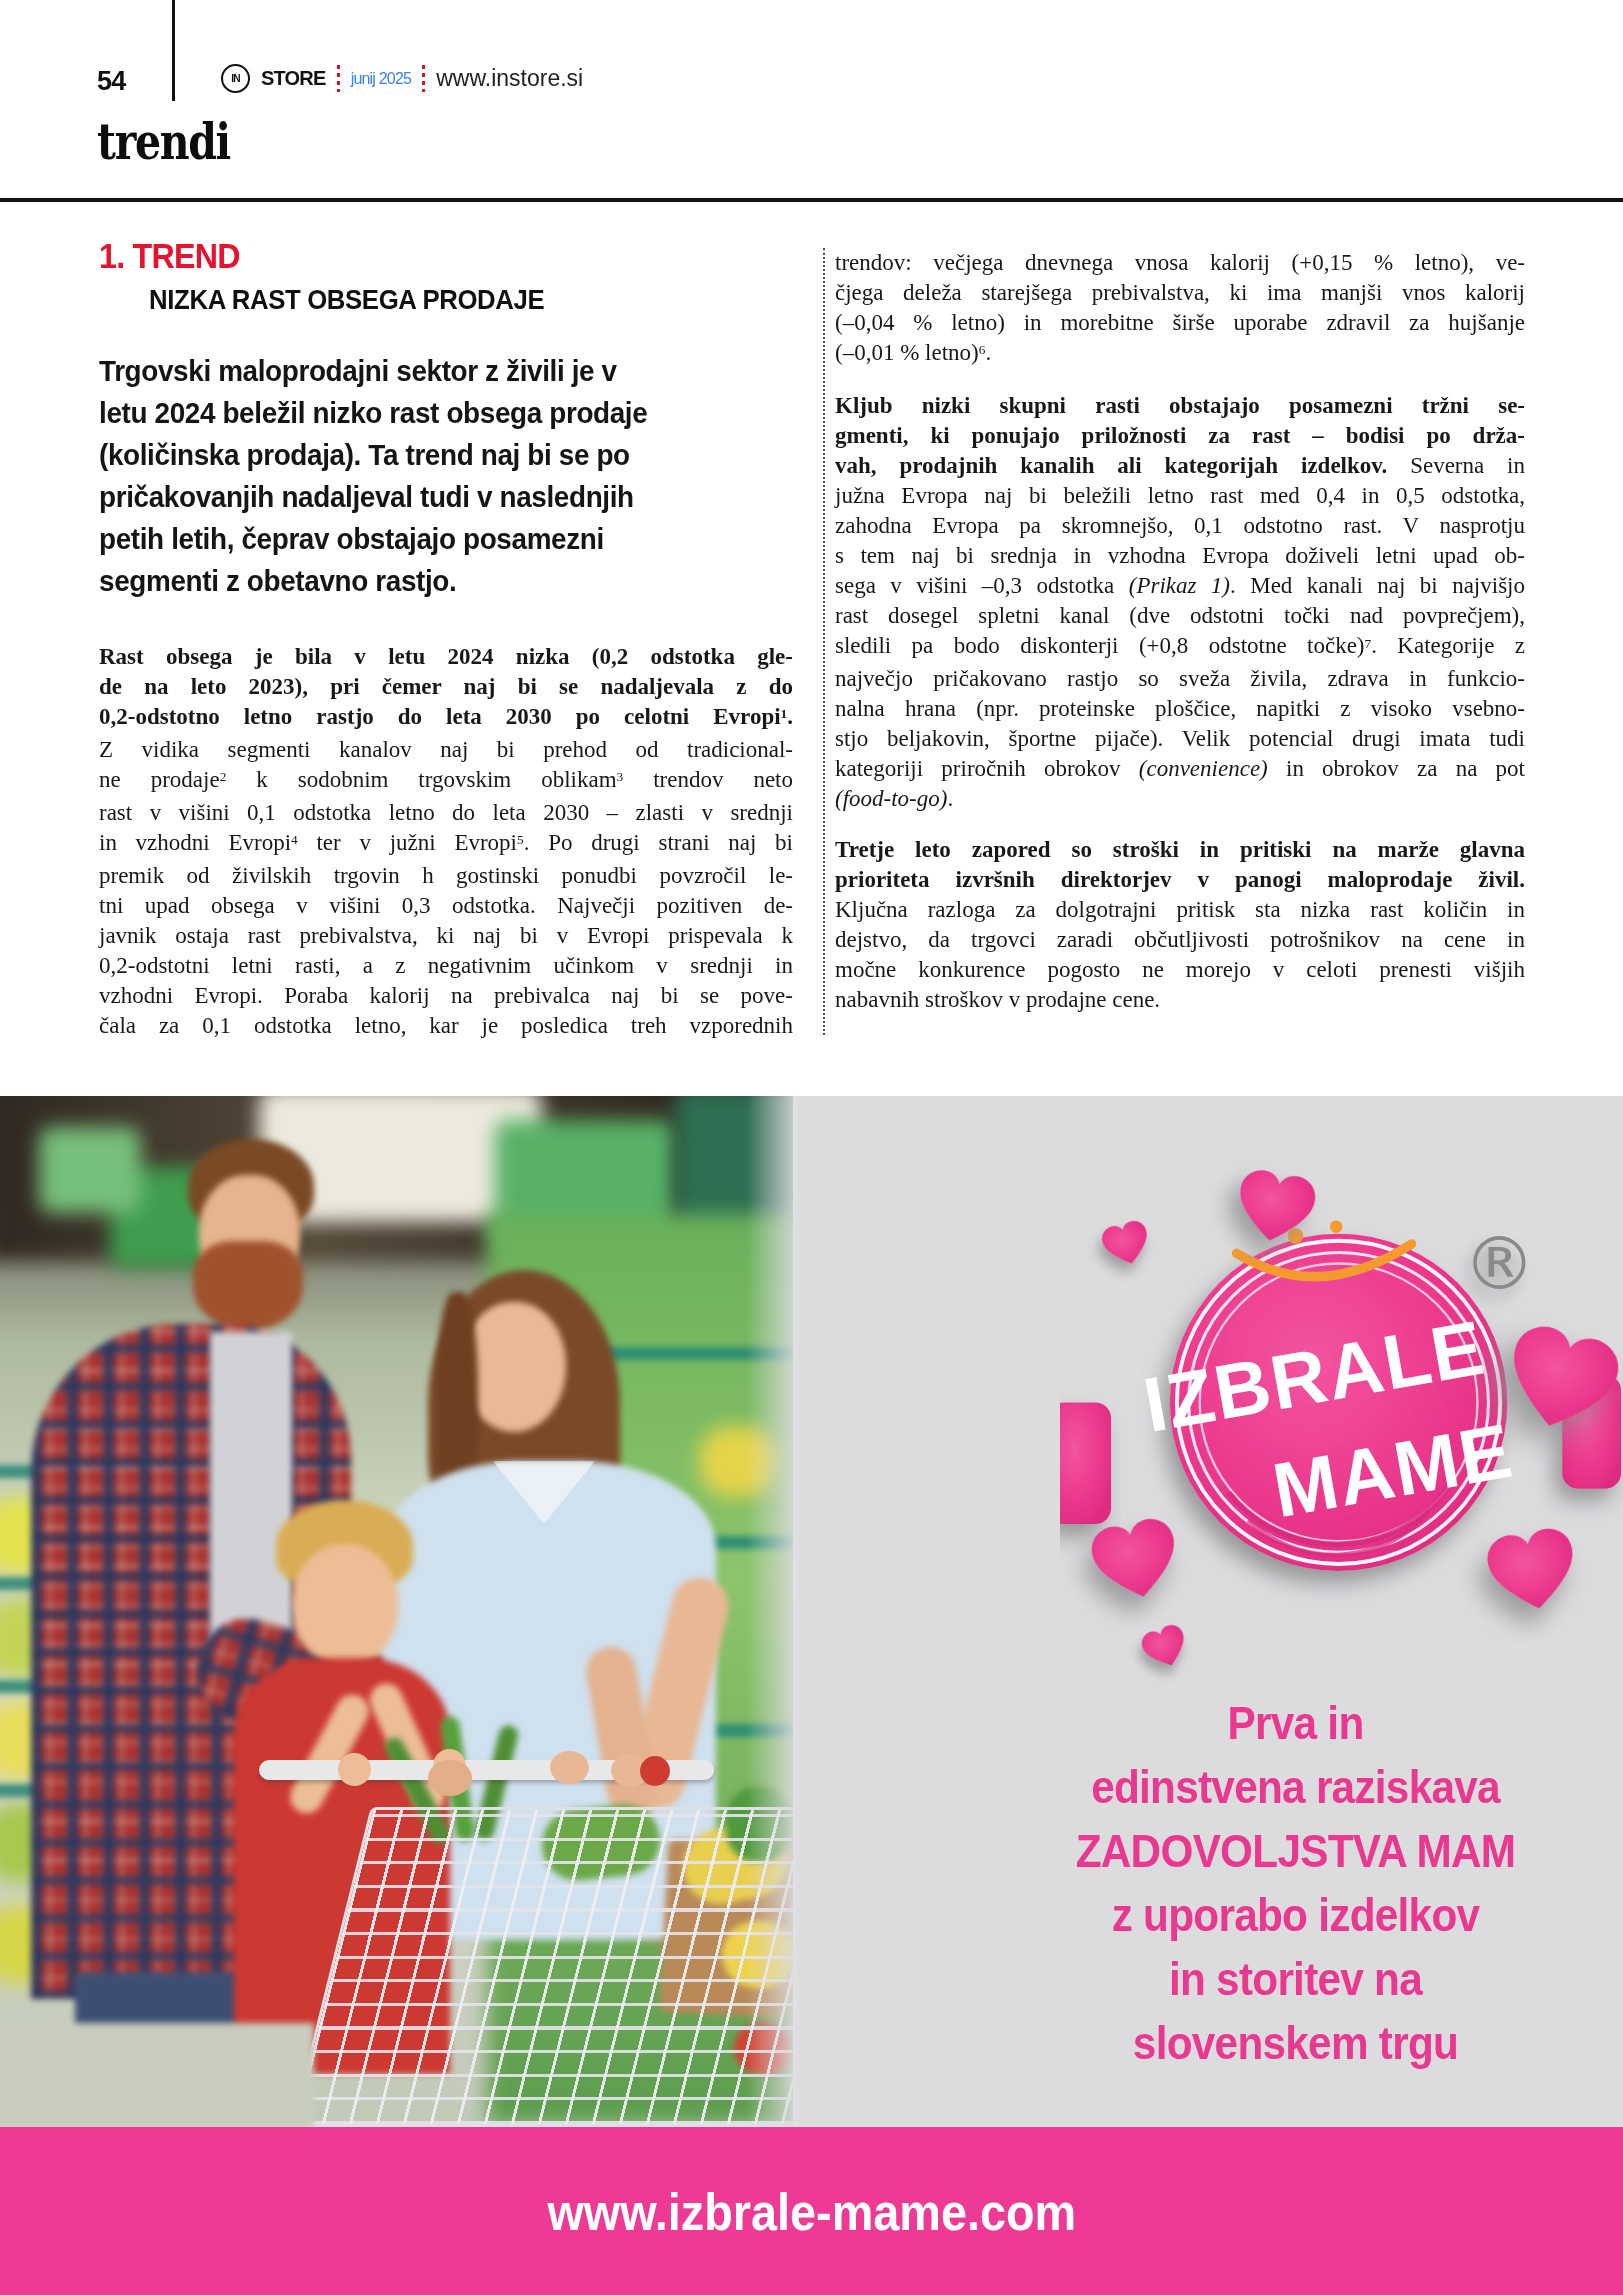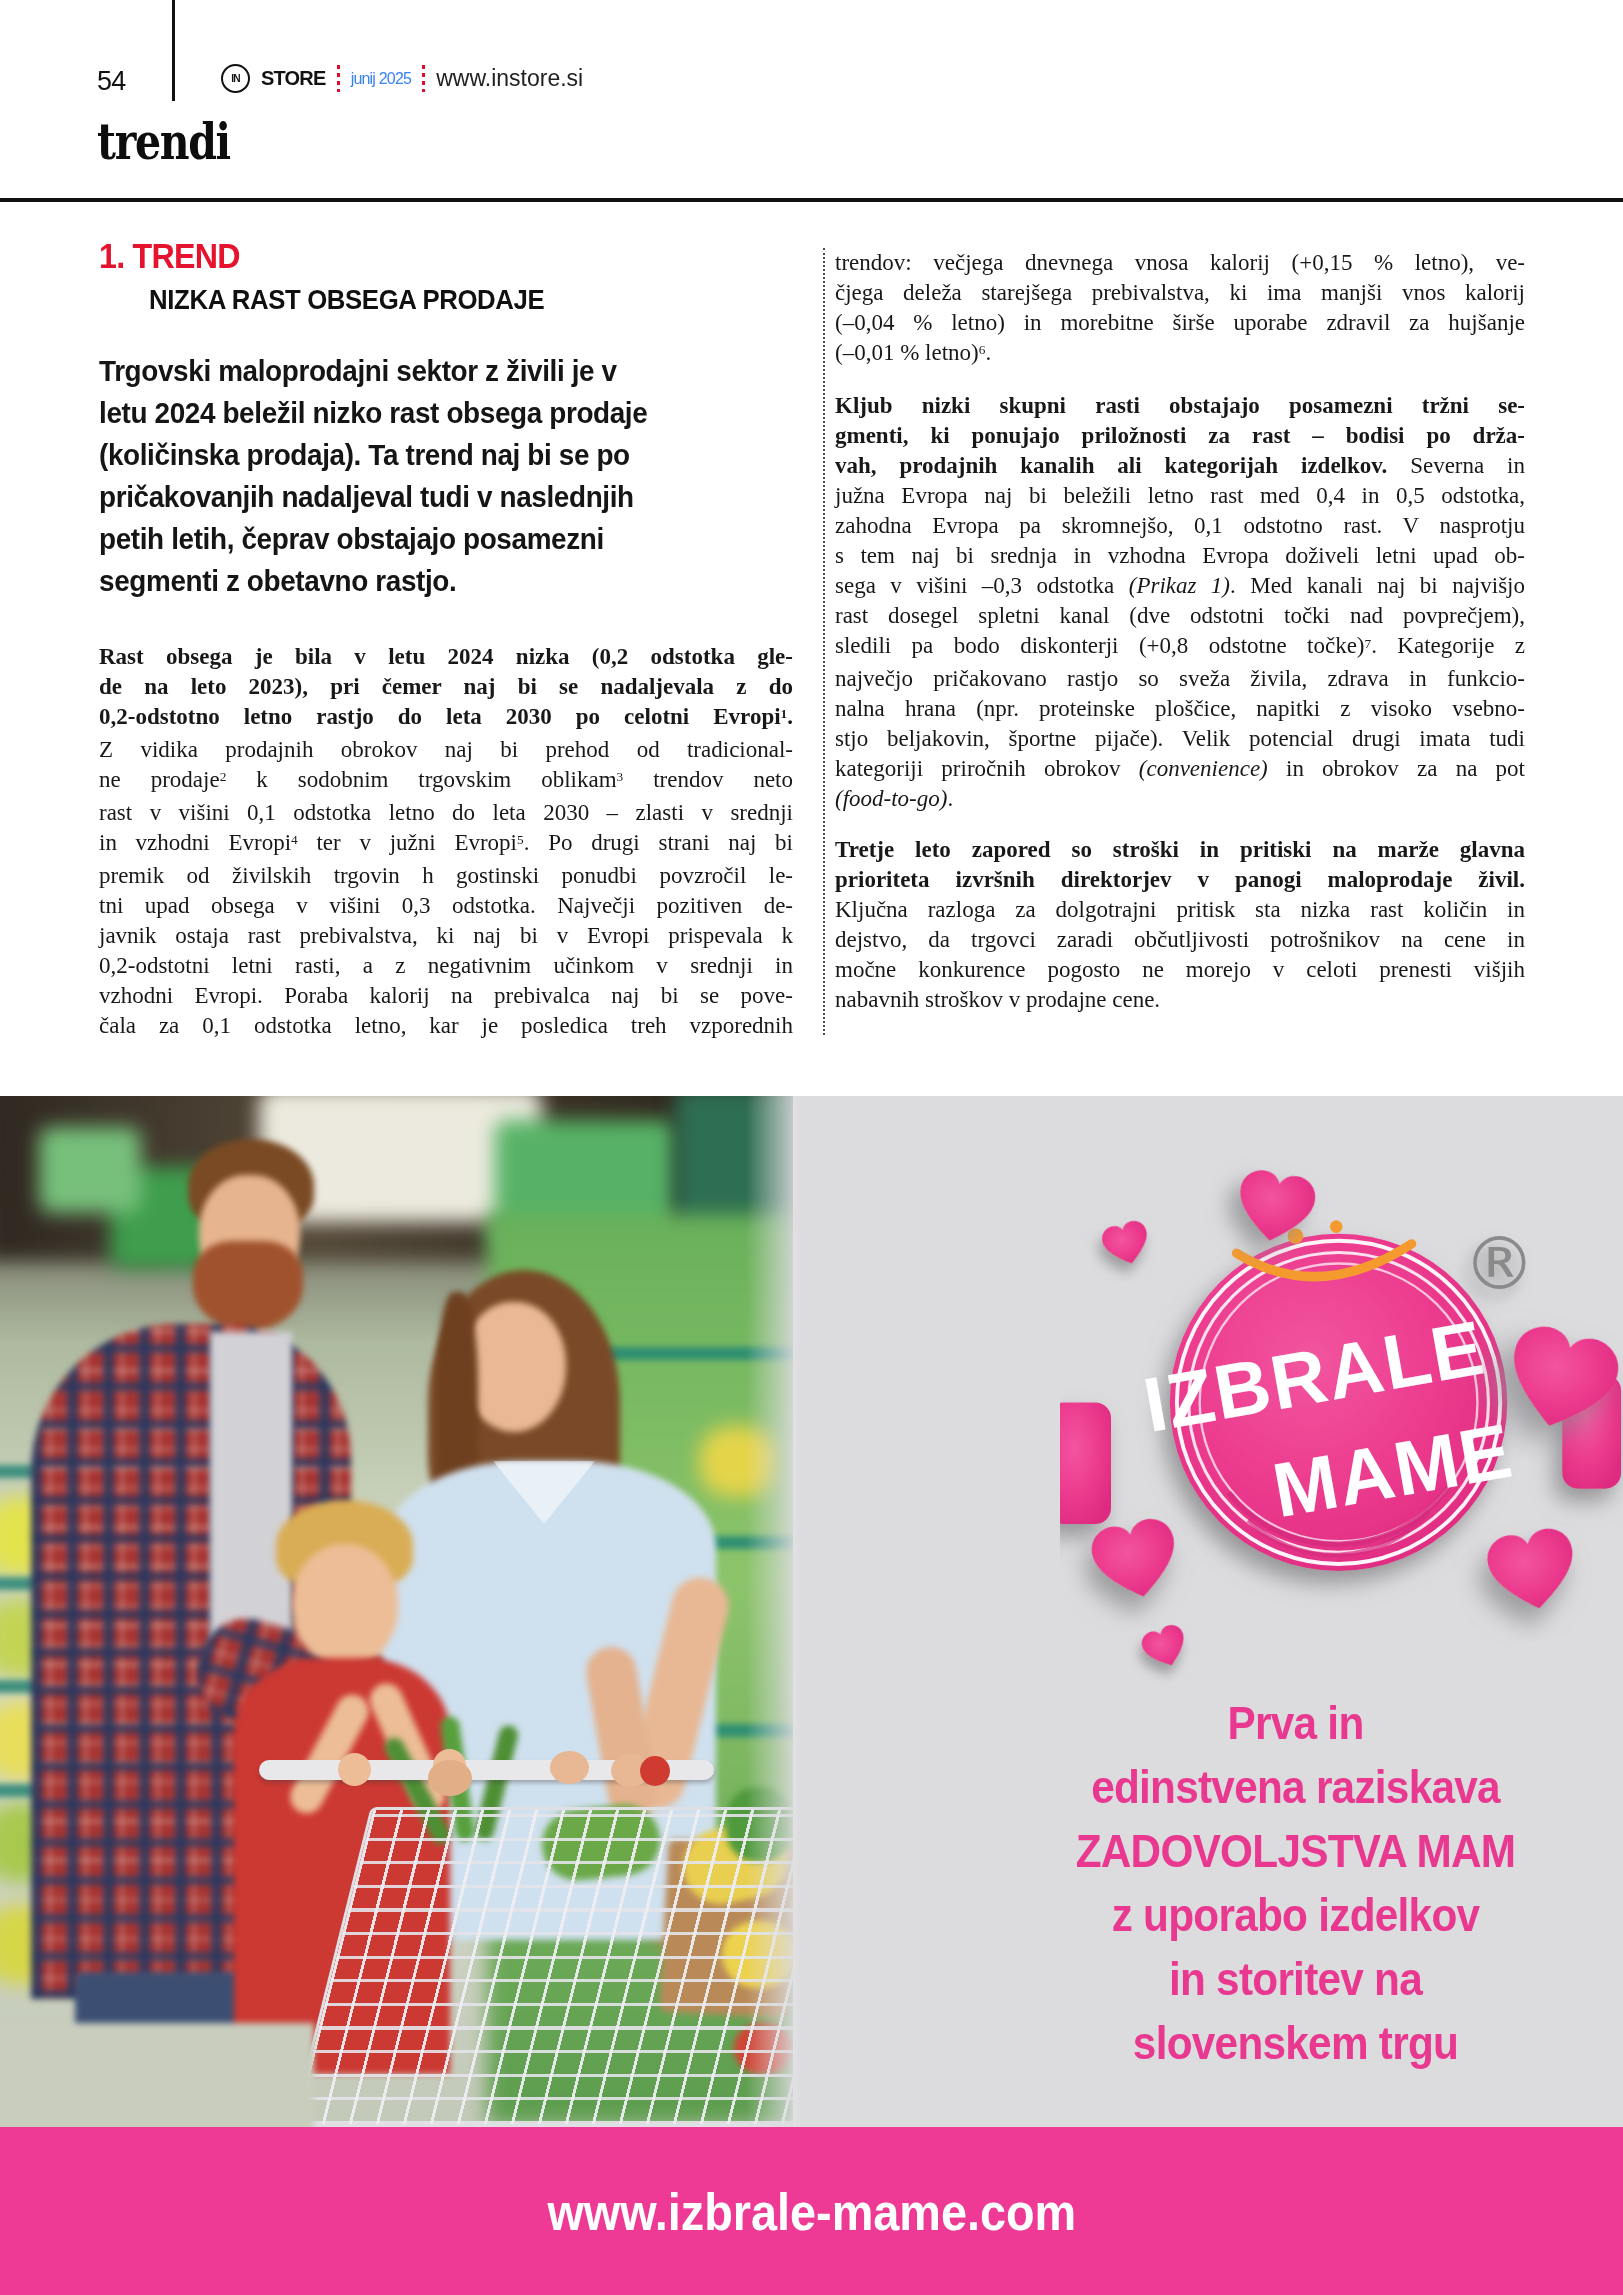--- a/index.html
+++ b/index.html
@@ -1,21 +1,21 @@
 <!DOCTYPE html>
 <html style="font-size:12.6px"><head>
 <meta charset="utf-8">
 <style>
   html,body{margin:0;padding:0;background:#ffffff;}
   body{width:1623px;height:2295px;font-family:"Liberation Serif",serif;color:#141414;}
   .canvas{position:relative;width:1623px;height:2295px;overflow:hidden;background:#fff;}
   .abs{position:absolute;}
 
   
-  .page-num{left:97px;top:66px;font-family:"Liberation Sans",sans-serif;font-weight:normal;font-size:27px;letter-spacing:-0.8px;color:#111;}
+  .page-num{left:97px;top:66px;font-family:"Liberation Sans",sans-serif;font-weight:bold;font-size:27px;letter-spacing:-0.8px;color:#111;}
   .hdr-vline{left:172px;top:0;width:3.1px;height:101px;background:#111;}
   .logo-row{left:221px;top:64px;display:flex;align-items:center;gap:11px;font-family:"Liberation Sans",sans-serif;}
   .brand-circle{width:25px;height:25px;border:2.7px solid #111;border-radius:50%;display:flex;align-items:center;justify-content:center;font-weight:bold;font-size:10.2px;letter-spacing:-0.8px;color:#111;}
   .brand-name{font-weight:bold;font-size:20px;letter-spacing:-0.8px;color:#111;}
   .dot-sep{width:3.1px;height:27px;background:repeating-linear-gradient(180deg,#e30b2d 0 3.9px,transparent 3.9px 7.9px);}
   .issue{font-weight:normal;font-size:16px;letter-spacing:-0.8px;color:#3b82f6;}
   .site{font-size:23px;color:#222;letter-spacing:0;}
   .section-title{left:97px;top:112px;font-family:"DejaVu Serif",serif;font-weight:bold;font-size:50px;color:#0d0d0d;transform:scaleX(.82);transform-origin:0 0;letter-spacing:-1.6px;}
   .top-rule{left:0;top:198px;width:1623px;height:3.9px;background:#111;}
 
@@ -85,21 +85,21 @@
       <div>(količinska prodaja). Ta trend naj bi se po</div>
       <div>pričakovanjih nadaljeval tudi v naslednjih</div>
       <div>petih letih, čeprav obstajajo posamezni</div>
       <div>segmenti z obetavno rastjo.</div>
     </div>
 
   <div class="abs textcol leftcol" id="leftcol">
       <div class="tline"><span class="sg-b">Rast obsega je bila v letu 2024 nizka (0,2 odstotka gle-</span></div>
       <div class="tline"><span class="sg-b">de na leto 2023), pri čemer naj bi se nadaljevala z do</span></div>
       <div class="tline"><span class="sg-b">0,2-odstotno letno rastjo do leta 2030 po celotni Evropi</span><span class="sg-b sg-s">1</span><span class="sg-b">.</span></div>
-      <div class="tline"><span>Z vidika prodajnih obrokov naj bi prehod od tradicional-</span></div>
+      <div class="tline"><span>Z vidika segmenti kanalov naj bi prehod od tradicional-</span></div>
       <div class="tline"><span>ne prodaje</span><span class="sg-s">2</span><span> k sodobnim trgovskim oblikam</span><span class="sg-s">3</span><span> trendov neto</span></div>
       <div class="tline"><span>rast v višini 0,1 odstotka letno do leta 2030 – zlasti v srednji</span></div>
       <div class="tline"><span>in vzhodni Evropi</span><span class="sg-s">4</span><span> ter v južni Evropi</span><span class="sg-s">5</span><span>. Po drugi strani naj bi</span></div>
       <div class="tline"><span>premik od živilskih trgovin h gostinski ponudbi povzročil le-</span></div>
       <div class="tline"><span>tni upad obsega v višini 0,3 odstotka. Največji pozitiven de-</span></div>
       <div class="tline"><span>javnik ostaja rast prebivalstva, ki naj bi v Evropi prispevala k</span></div>
       <div class="tline"><span>0,2-odstotni letni rasti, a z negativnim učinkom v srednji in</span></div>
       <div class="tline"><span>vzhodni Evropi. Poraba kalorij na prebivalca naj bi se pove-</span></div>
       <div class="tline"><span>čala za 0,1 odstotka letno, kar je posledica treh vzporednih</span></div>
     </div>

